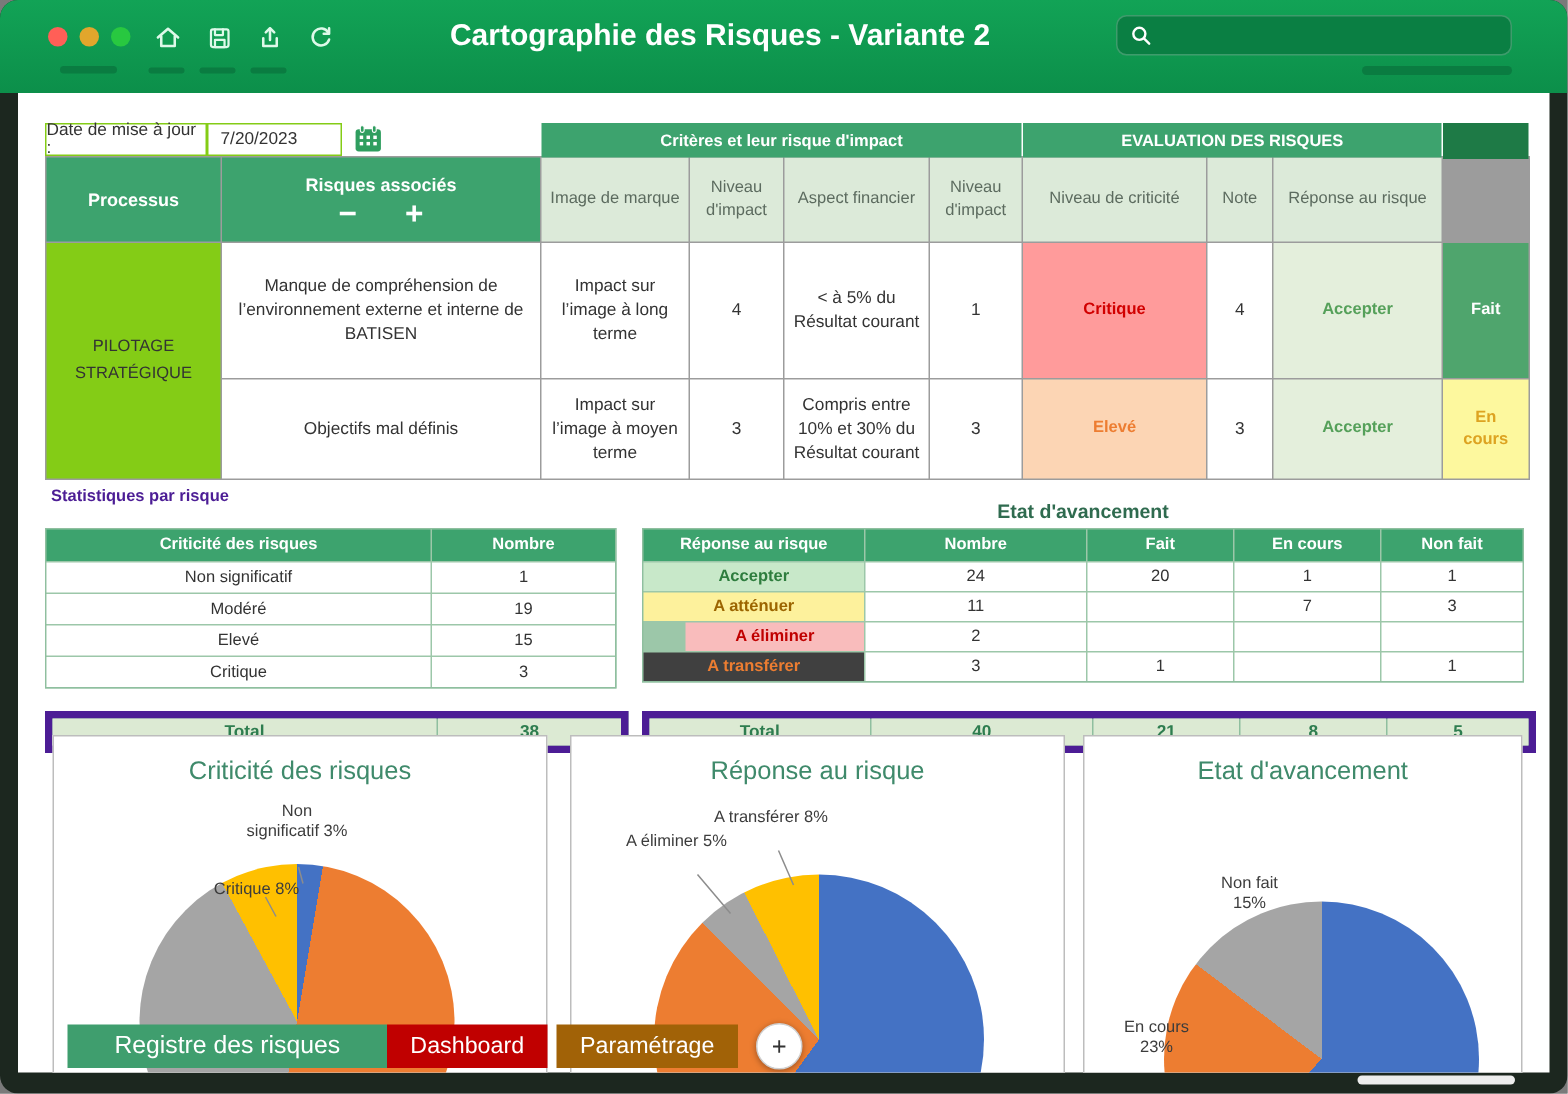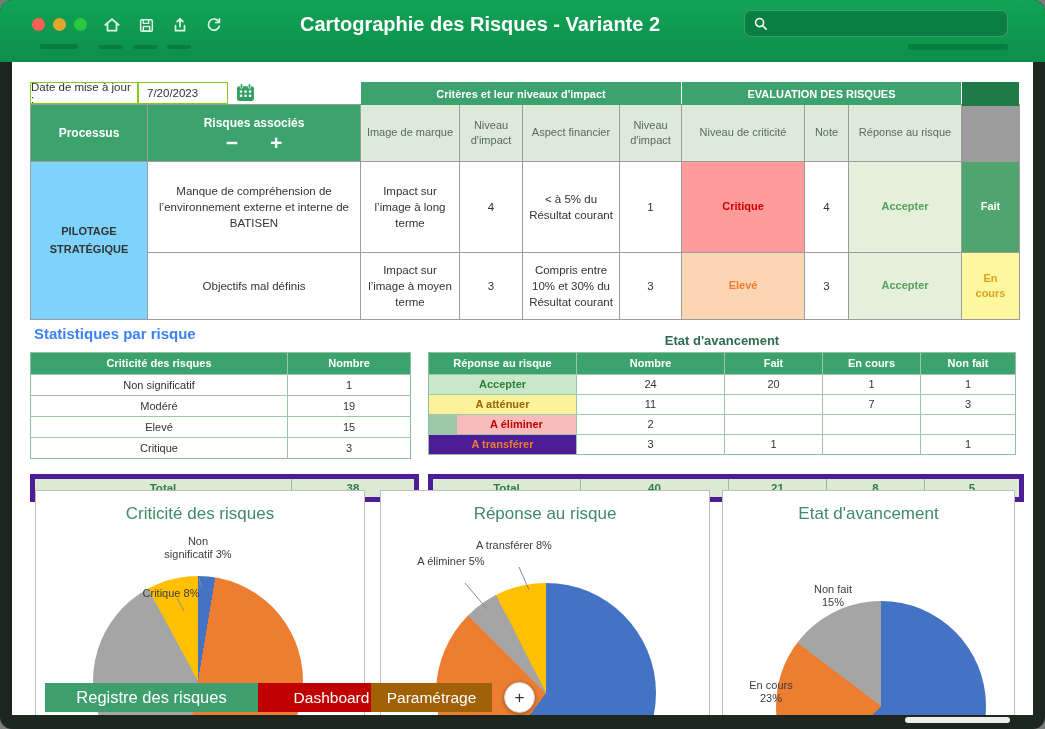--- a/index.html
+++ b/index.html
@@ -26,60 +26,60 @@
   .band>div{background:#3da36e;color:#fff;font-weight:bold;font-size:11px;display:flex;align-items:center;justify-content:center;}
   #bandCrit{width:320px;} #bandEval{width:279px;}
   #etatPatch{position:absolute;left:950px;top:20px;width:57px;height:24px;background:#1e7a46;z-index:3;}
 
   .g{position:absolute;display:grid;gap:1px;background:#9c9c9c;border:1px solid #9c9c9c;}
   #mainGrid{left:18px;top:42px;grid-template-columns:116px 212px 98px 62px 96px 61px 122px 43px 112px 57px;grid-template-rows:56px 90px 66px;}
   .c{background:#fff;display:flex;align-items:center;justify-content:center;text-align:center;font-size:11.5px;color:#333;padding:2px 5px;box-sizing:border-box;line-height:1.4;flex-direction:column;}
   .hgreen{background:#3da36e;color:#fff;font-weight:bold;font-size:12px;}
   .shead{background:#dcead9;color:#5c6b5f;font-size:11px;}
   .hdark{background:#1e7a46;color:#fff;font-weight:bold;font-size:11.5px;letter-spacing:.4px;}
-  .pname{background:#7dd3fc;font-weight:bold;font-size:11px;line-height:1.6;}
+  .pname{background:#84cc16;font-weight:normal;font-size:11px;line-height:1.6;}
   .critq{background:#ff9b9b;color:#d10000;font-weight:bold;font-size:11px;}
   .eleve{background:#fcd5b4;color:#ed7d31;font-weight:bold;font-size:11px;}
   .accept{background:#e4efdc;color:#55a05a;font-weight:bold;font-size:11px;}
   .fait{background:#4fa56d;color:#fff;font-weight:bold;font-size:11px;}
   .encours{background:#fdf89e;color:#dda321;font-weight:bold;font-size:11px;}
   .rq-btns{display:flex;gap:32px;font-size:21px;font-weight:bold;margin-top:3px;}
   .rq-btns span{cursor:pointer;line-height:16px;}
 
-  .sec-title{position:absolute;left:22px;top:263px;font-size:15px;font-weight:bold;color:#3b82f6;}
+  .sec-title{position:absolute;left:22px;top:263px;font-size:11px;font-weight:bold;color:#4c1d95;}
   .av-title{position:absolute;left:416px;top:271px;width:588px;text-align:center;font-size:13px;font-weight:bold;color:#2f6b4f;}
 
   .sg{gap:1px;background:#9cc7a9;border:1px solid #8fbf9f;}
   #critGrid{left:18px;top:290px;grid-template-columns:256px 122px;grid-template-rows:21px 20px 20px 20px 20px;}
   #repGrid{left:416px;top:290px;grid-template-columns:147px 147px 97px 97px 94px;grid-template-rows:21px 19px 19px 19px 19px;}
   .sh{background:#3da36e;color:#fff;font-weight:bold;font-size:11px;}
   .sc{font-size:11px;padding:0 4px;line-height:1.1;}
   .st-accept{background:#c8e8c9;color:#2e7d3e;font-weight:bold;}
   .st-atten{background:#fdf19c;color:#9c6500;font-weight:bold;}
   .st-elim{background:#f9bcbc;color:#c00000;font-weight:bold;margin-left:28px;}
-  .st-transf{background:#4c1d95;color:#ed7d31;font-weight:bold;}
+  .st-transf{background:#404040;color:#ed7d31;font-weight:bold;}
 
   .total{position:absolute;display:grid;gap:1px;background:#8fbf9f;border:5px solid #4c1d95;}
   #totL{left:18px;top:412px;grid-template-columns:256px 122px;grid-template-rows:18px;}
   #totR{left:416px;top:412px;grid-template-columns:147px 147px 97px 97px 94px;grid-template-rows:18px;}
   .tc{background:#dcead3;color:#2e7d4f;font-weight:bold;font-size:11.5px;display:flex;align-items:center;justify-content:center;}
 
   .panel{position:absolute;top:428px;height:230px;border:1px solid #bdbdbd;background:#fff;overflow:hidden;box-sizing:border-box;}
   #p1{left:23px;width:330px;} #p2{left:368px;width:330px;} #p3{left:710px;width:293px;}
   .ctitle{margin-top:13px;text-align:center;font-size:17px;color:#3f8a6b;}
   .pie{position:absolute;border-radius:50%;}
   #pie1{left:57px;top:85px;width:210px;height:210px;}
   #pie2{left:55px;top:92px;width:220px;height:220px;}
   #pie3{left:53px;top:110px;width:210px;height:210px;}
   .callout{position:absolute;font-size:11px;color:#3c3c3c;text-align:center;line-height:1.2;z-index:2;}
   .leader{position:absolute;left:0;top:0;pointer-events:none;z-index:1;}
 
   .tab{position:absolute;top:621px;height:29px;display:flex;align-items:center;justify-content:center;color:#fff;cursor:pointer;z-index:6;}
   #tab1{left:33px;width:213px;background:#3f9e6e;font-size:16.5px;}
-  #tab2{left:246px;width:107px;background:#c00000;font-size:15.5px;padding-left:20px;}
+  #tab2{left:246px;width:107px;background:#c00000;font-size:15.5px;}
   #tab3{left:359px;width:121px;background:#a16207;font-size:15.5px;}
   .plus-btn{position:absolute;left:492px;top:620px;width:31px;height:31px;border-radius:50%;background:#fff;border:1px solid #cfcfcf;box-shadow:0 1px 4px rgba(0,0,0,.35);display:flex;align-items:center;justify-content:center;font-size:17px;color:#333;cursor:pointer;z-index:7;box-sizing:border-box;}
   .hscroll{position:absolute;left:905px;top:717px;width:105px;height:6px;border-radius:3px;background:#ededed;z-index:6;cursor:pointer;}
 </style>
 </head>
 <body>
 
 <div class="window">
 
   <div class="chrome">
@@ -145,21 +145,21 @@
             <rect x="7.9" y="7" width="2.2" height="2.2"></rect>
             <rect x="12.2" y="7" width="2.2" height="2.2"></rect>
             <rect x="3.6" y="11" width="2.2" height="2.2"></rect>
             <rect x="7.9" y="11" width="2.2" height="2.2"></rect>
             <rect x="12.2" y="11" width="2.2" height="2.2"></rect>
           </g>
         </svg>
     </span>
 
     <div class="band">
-      <div id="bandCrit">Critères et leur niveaux d'impact</div>
+      <div id="bandCrit">Critères et leur risque d'impact</div>
       <div id="bandEval">EVALUATION DES RISQUES</div>
     </div>
     <div id="etatPatch"></div>
 
     <div class="g" id="mainGrid">
       <div class="c hgreen" style="grid-area:1/1;">Processus</div>
       <div class="c hgreen" style="grid-area:1/2;">
         <span>Risques associés</span>
         <span class="rq-btns">
           <span>−</span>

